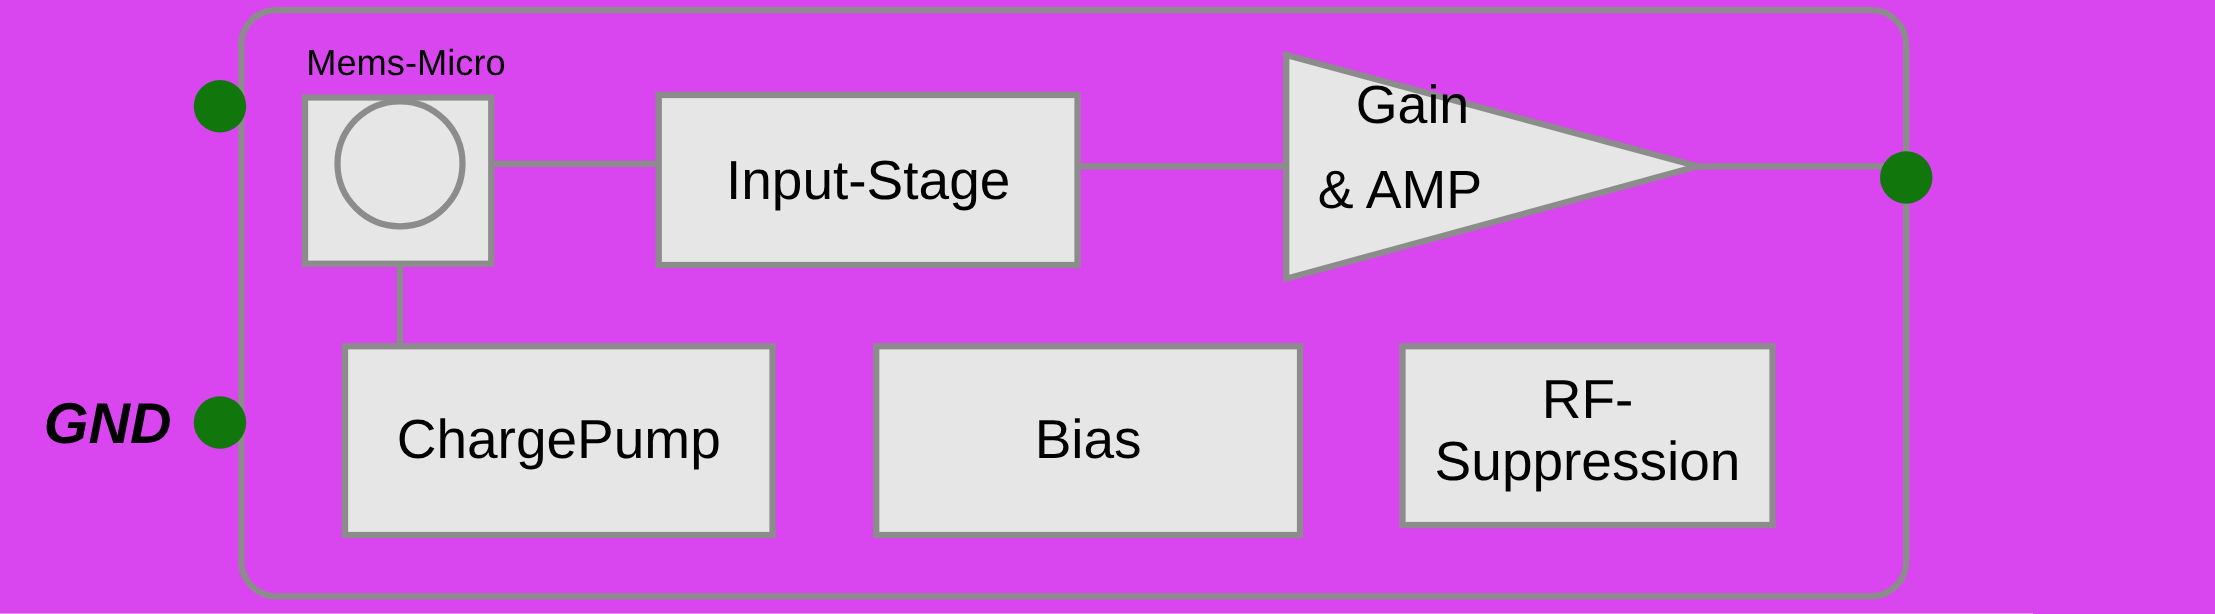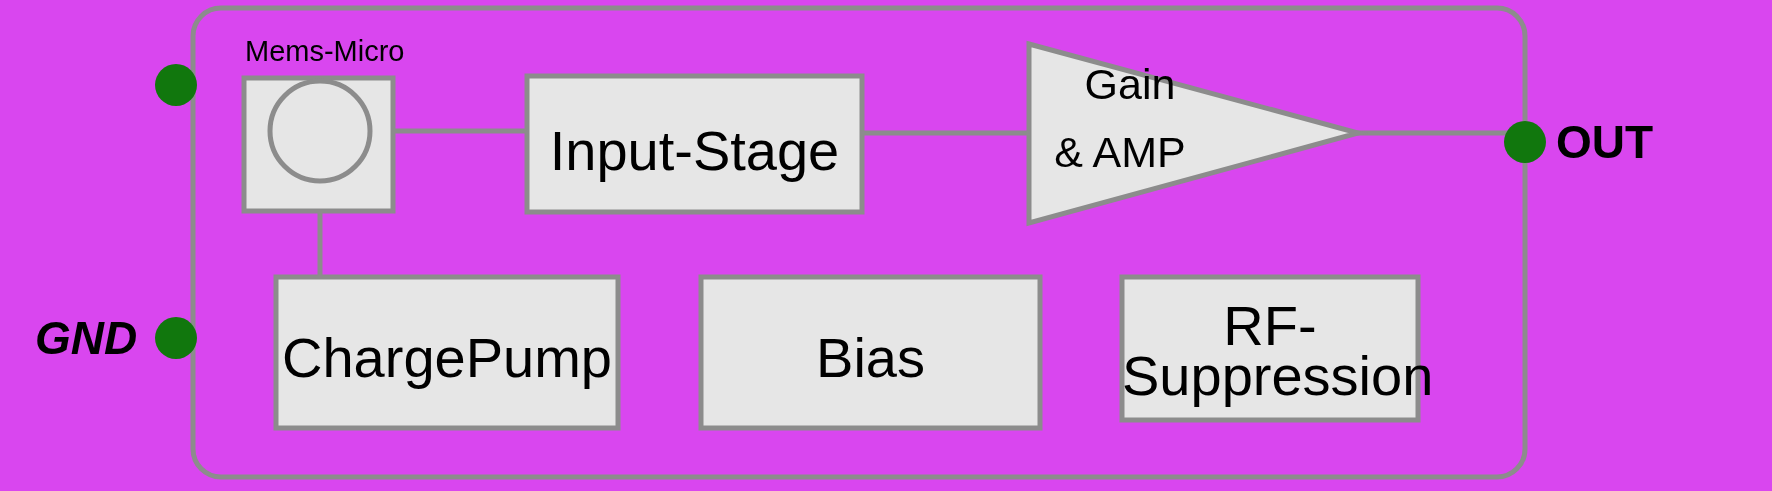--- a/index.html
+++ b/index.html
@@ -41,21 +41,21 @@
     white-space: nowrap;
   }
   .small-cap {
     position: absolute;
     color: #000000;
     font-size: 29px;
     line-height: 1;
     white-space: nowrap;
   }
   .box-text {
-    font-size: 56px;
+    font-size: 44px;
   }
   .tri-text {
     font-size: 43px;
   }
 </style>
 </head>
 <body>
 
 <div id="canvas">
 
@@ -99,15 +99,14 @@
   <div class="blk-label box-text" style="left:276px; top:327px; width:342px;text-align:center;">ChargePump</div>
 
   <div class="blk-label box-text" style="left:701px; top:327px; width:339px;">Bias</div>
 
   <div class="blk-label box-text" style="left:1122px; top:295px; width:296px;">RF-</div>
   <div class="blk-label box-text" style="left:1122px; top:345px; width:296px;">Suppression</div>
 
 
   <div class="pin-label" style="left:35px; top:315px;font-style:italic;">GND</div>
 
-  <div class="pin-label" style="left:1556px; top:119px;">OUT</div>
 
 </div>
 
 </body></html>

